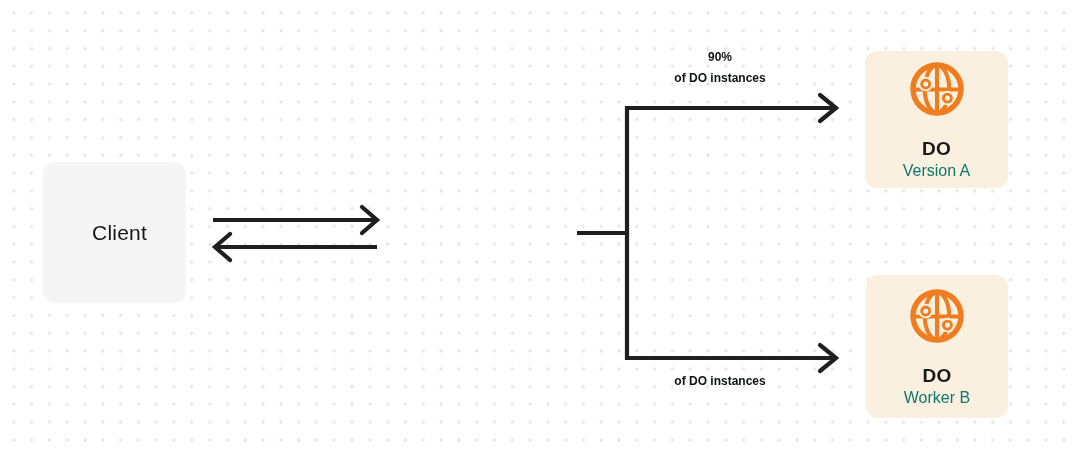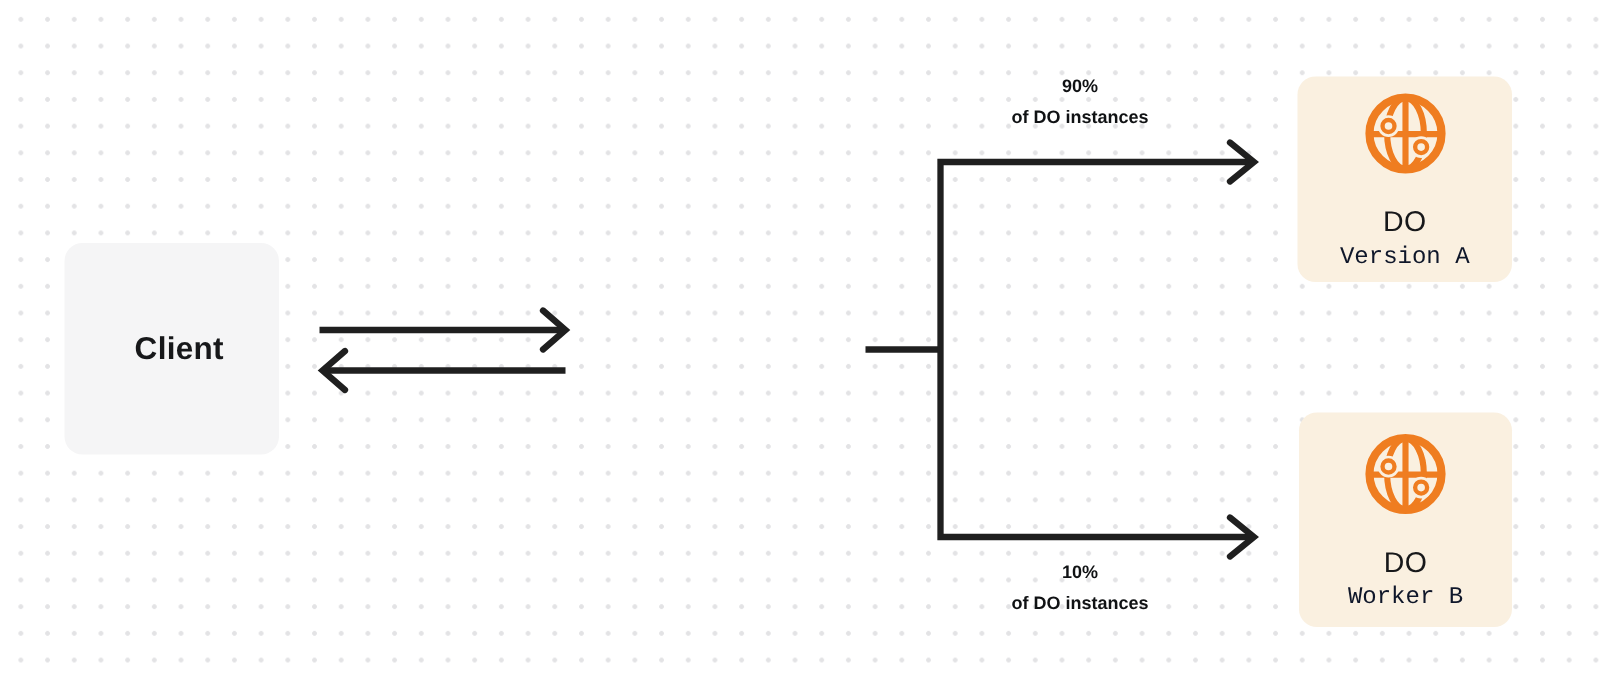--- a/index.html
+++ b/index.html
@@ -20,24 +20,24 @@
   .node{
     position:absolute;
     display:flex;flex-direction:column;align-items:center;justify-content:center;
     border-radius:12px;
     color:#17181a;
   }
   .node-client{left:43px;top:162px;width:143px;height:141px;background:#f5f5f6;}
   .node-worker{left:405px;top:164px;width:146px;height:139px;background:#faf0e0;}
   .node-do-a{left:865px;top:51px;width:143px;height:137px;background:#faf0e0;}
   .node-do-b{left:866px;top:275px;width:142px;height:143px;background:#faf0e0;}
-  .node-title{font-size:21px;font-weight:bold;letter-spacing:.2px;margin-left:10px;}
+  .node-title{font-size:21px;font-weight:normal;letter-spacing:.2px;margin-left:10px;}
   .node-worker .node-title{margin-top:16px;}
-  .do-title{font-size:19px;font-weight:normal;margin-top:20px;letter-spacing:.3px;}
-  .do-sub{font-size:16px;font-weight:400;margin-top:2px;color:#0f172a;font-family:Liberation Mono, monospace;}
+  .do-title{font-size:19px;font-weight:bold;margin-top:20px;letter-spacing:.3px;}
+  .do-sub{font-size:16px;font-weight:400;margin-top:2px;color:#0f766e;}
   .route-label{
     position:absolute;width:200px;text-align:center;
     font-size:12px;font-weight:bold;line-height:21px;color:#101214;
   }
   .route-label-a{left:620px;top:47px;}
   .route-label-b{left:620px;top:371px;}
   .icon-svg{display:block;}
 </style>
 </head>
 <body>
@@ -91,17 +91,16 @@
     </svg>
     <span class="do-title">DO</span>
     <span class="do-sub">Worker B</span>
   </div>
 
   <div class="route-label route-label-a">
     <div>90%</div>
     <div>of DO instances</div>
   </div>
   <div class="route-label route-label-b">
-    <div>10%</div>
     <div>of DO instances</div>
   </div>
 
 </div>
 
 </body></html>

